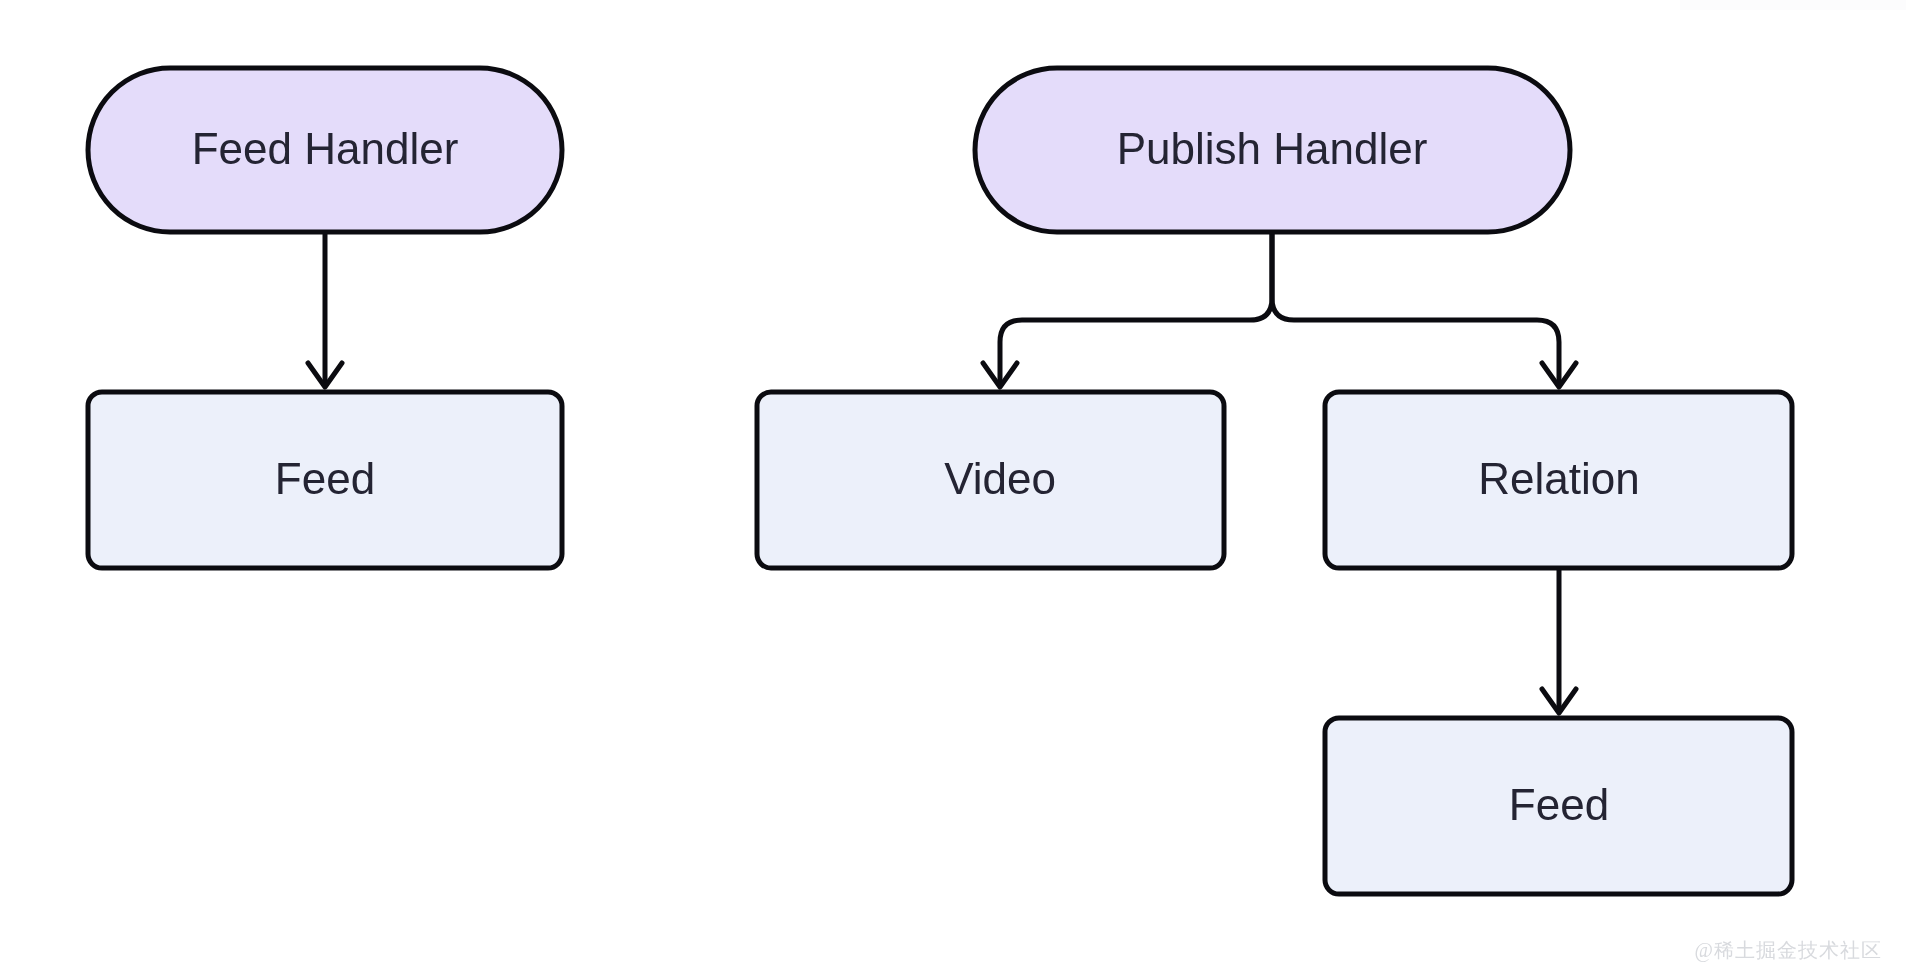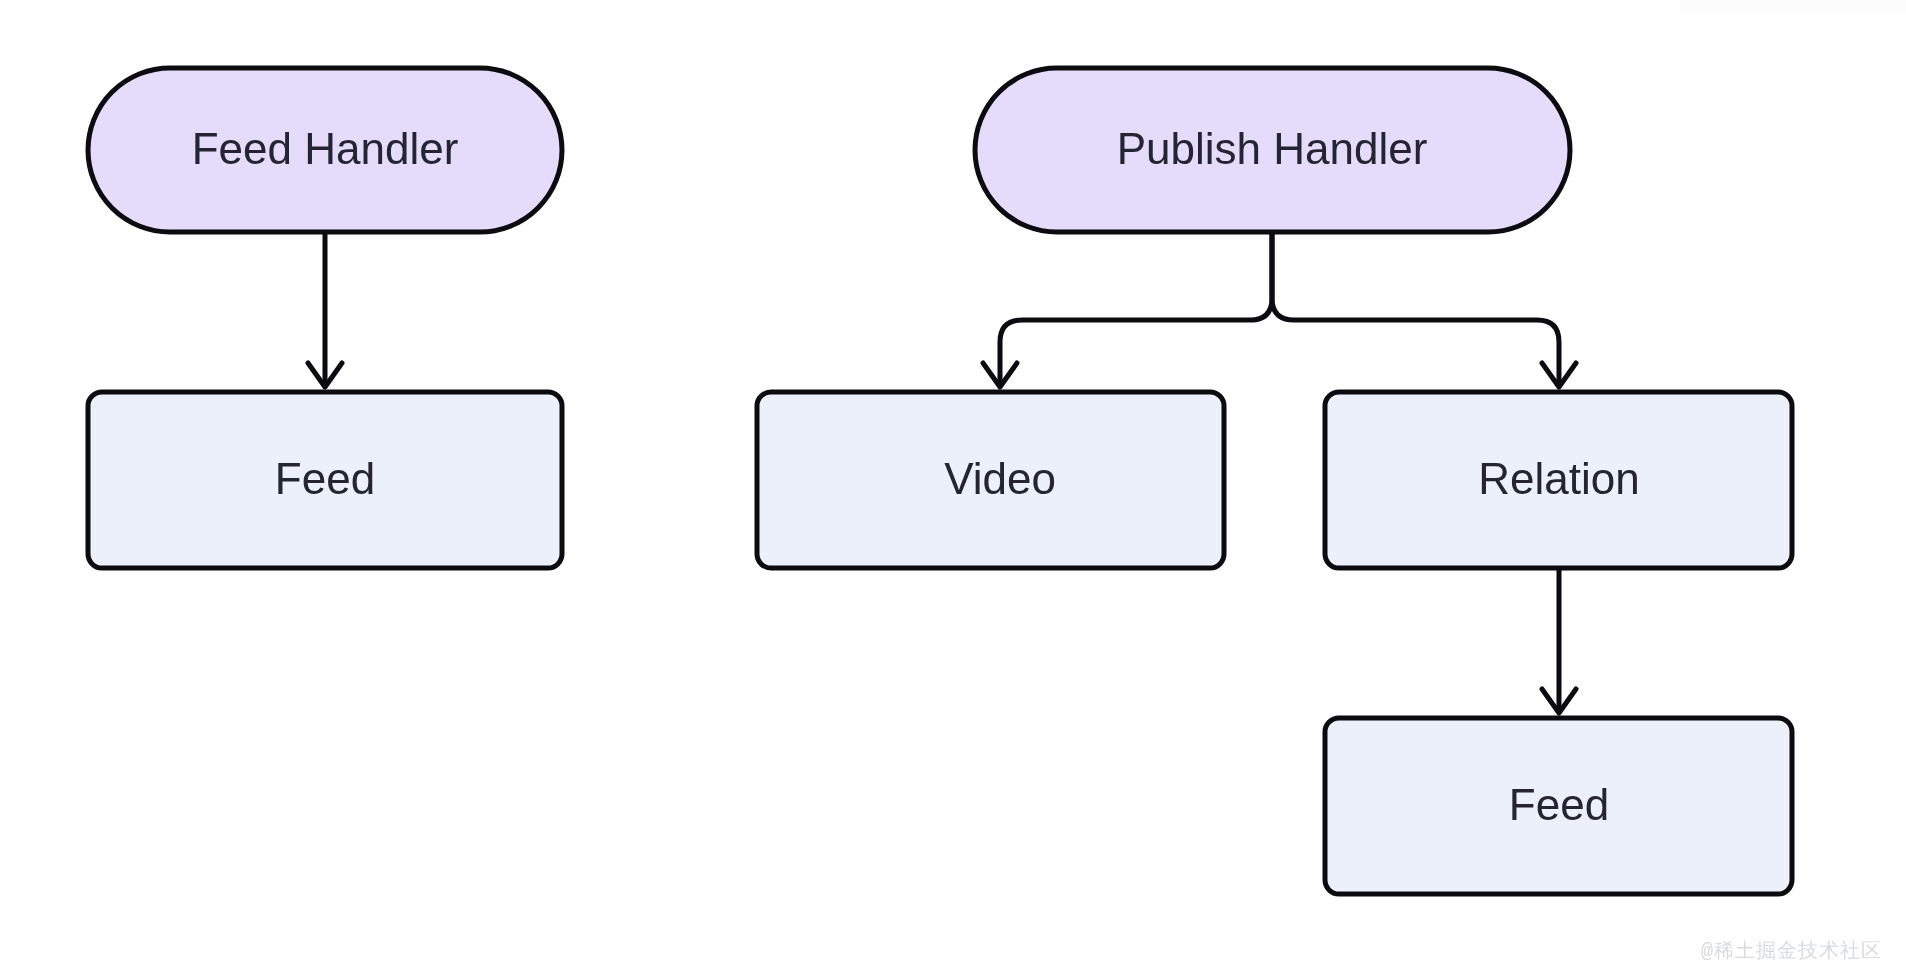--- a/index.html
+++ b/index.html
@@ -52,21 +52,21 @@
     fill: none;
     stroke: #0b0b10;
     stroke-width: 5;
     stroke-linecap: round;
     stroke-linejoin: round;
   }
   .watermark-text {
     position: absolute;
     right: 24px;
     bottom: 14px;
-    font-family: Liberation Mono, monospace;
+    font-family: Liberation Serif, serif;
     font-size: 20px;
     color: #d8dade;
     letter-spacing: 1px;
     user-select: none;
     white-space: nowrap;
   }
   .top-band {
     position: absolute;
     right: 0;
     top: 0;

